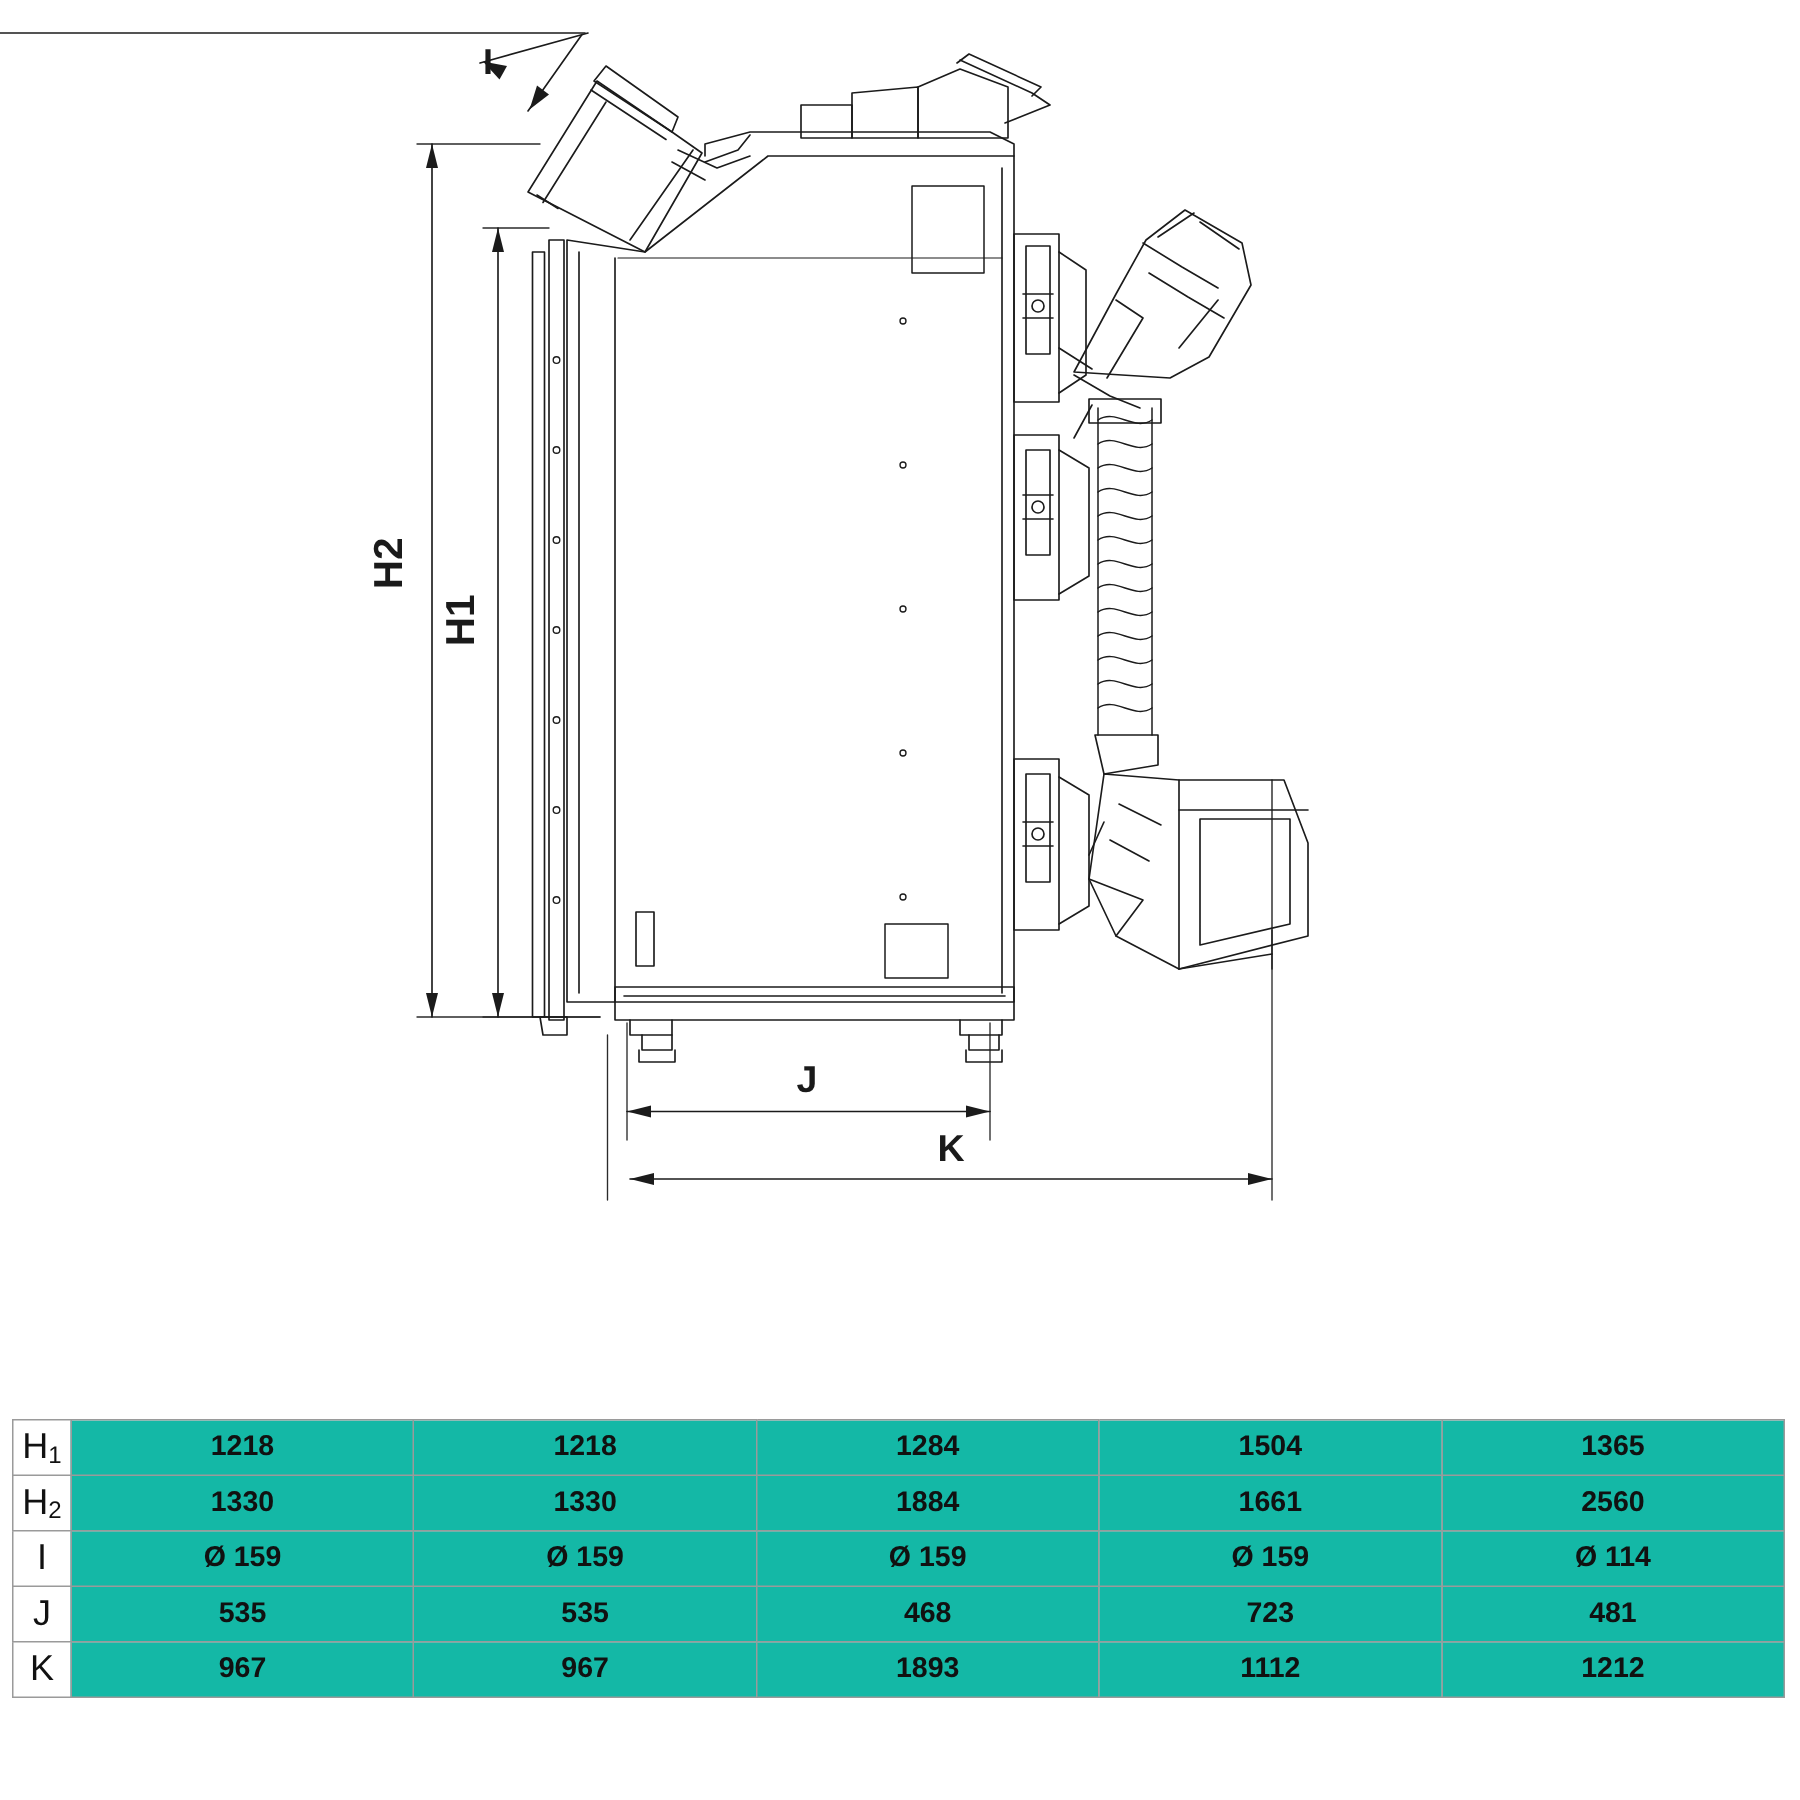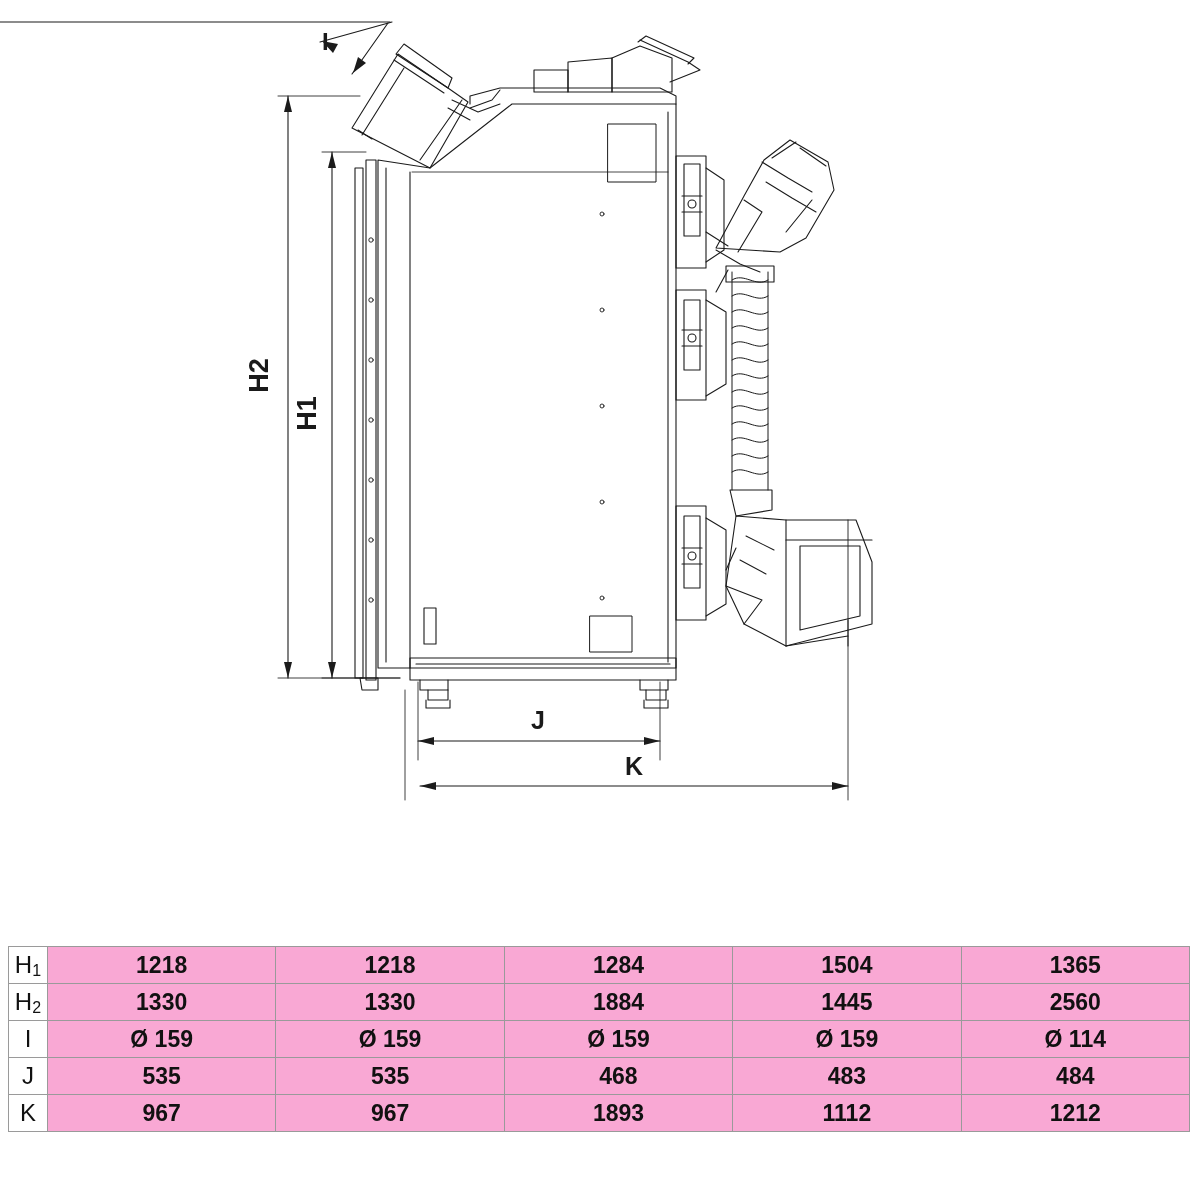--- a/index.html
+++ b/index.html
@@ -52,26 +52,26 @@
     position: absolute;
     left: 8px;
     top: 946px;
     width: 1182px;
     border-collapse: collapse;
     font-family: "Liberation Sans", sans-serif;
   }
   #spec-table td {
     border: 1px solid #9a9a9a;
     text-align: center;
-    font-size: 23px;
+    font-size: 19px;
     font-weight: bold;
     color: #111111;
     height: 36px;
     padding: 0;
-    background: #f9a8d4;
+    background: #14b8a6;
   }
   #spec-table td.rowhead {
     width: 38px;
     background: #ffffff;
     font-weight: normal;
     font-size: 24px;
   }
   #spec-table td.val {
     width: 228px;
   }
@@ -281,42 +281,42 @@
         <td class="val">1504</td>
         <td class="val">1365</td>
       </tr>
       <tr>
         <td class="rowhead">
           <span>H</span><span class="sub">2</span>
         </td>
         <td class="val">1330</td>
         <td class="val">1330</td>
         <td class="val">1884</td>
-        <td class="val">1445</td>
+        <td class="val">1661</td>
         <td class="val">2560</td>
       </tr>
       <tr>
         <td class="rowhead">
           <span>I</span>
         </td>
         <td class="val">Ø 159</td>
         <td class="val">Ø 159</td>
         <td class="val">Ø 159</td>
         <td class="val">Ø 159</td>
         <td class="val">Ø 114</td>
       </tr>
       <tr>
         <td class="rowhead">
           <span>J</span>
         </td>
         <td class="val">535</td>
         <td class="val">535</td>
         <td class="val">468</td>
-        <td class="val">483</td>
-        <td class="val">484</td>
+        <td class="val">723</td>
+        <td class="val">481</td>
       </tr>
       <tr>
         <td class="rowhead">
           <span>K</span>
         </td>
         <td class="val">967</td>
         <td class="val">967</td>
         <td class="val">1893</td>
         <td class="val">1112</td>
         <td class="val">1212</td>

